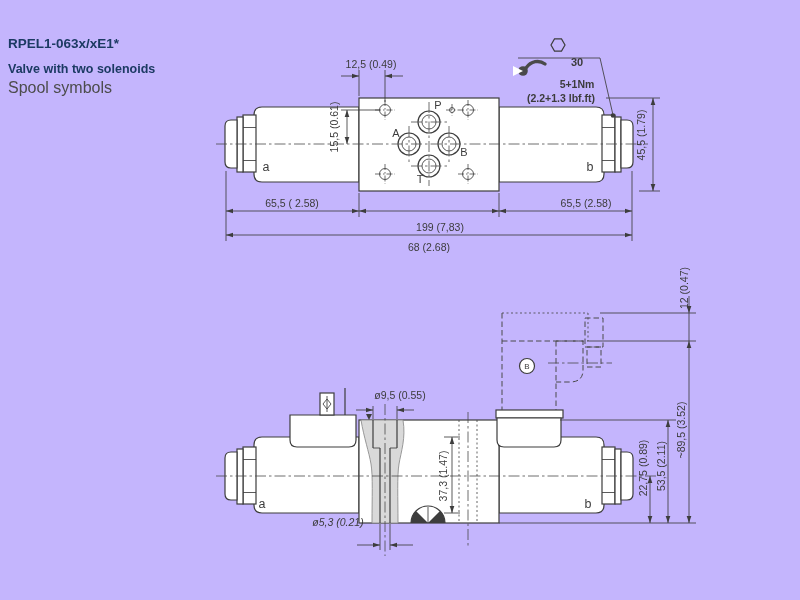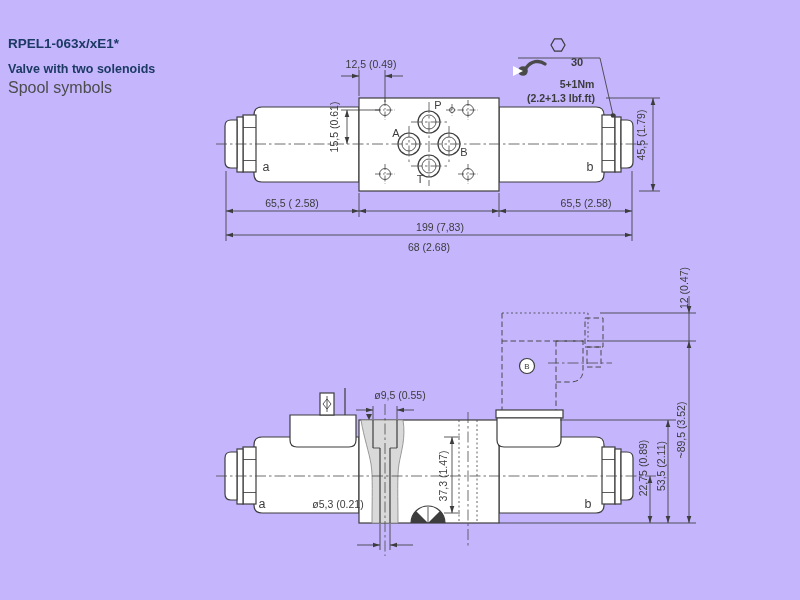--- a/index.html
+++ b/index.html
@@ -284,20 +284,20 @@
 <span class="t c" style="left:292px;top:203px;">65,5 ( 2.58)</span>
 <span class="t c" style="left:429px;top:202px;margin-top:45px;">68 (2.68)</span>
 <span class="t c" style="left:566px;top:203px;margin-left:20px;">65,5 (2.58)</span>
 <span class="t c" style="left:440px;top:227px;">199 (7,83)</span>
 
 <span class="t c ab" style="left:262px;top:504px;">a</span>
 <span class="t c ab" style="left:588px;top:504px;">b</span>
 <span class="t c circB" style="left:527px;top:366px;">B</span>
 
 <span class="t c" style="left:400px;top:395px;">ø9,5 (0.55)</span>
-<span class="t c" style="left:338px;top:504px;">ø5,3 (0.21)</span>
+<span class="t c" style="left:338px;top:522px;font-style:italic;">ø5,3 (0.21)</span>
 <span class="t rot" style="position:absolute;left:443px;top:476px;">37,3 (1.47)</span>
 <span class="t rot" style="position:absolute;left:643px;top:468px;">22,75 (0.89)</span>
 <span class="t rot" style="position:absolute;left:661px;top:466px;">53,5 (2.11)</span>
 <span class="t rot" style="position:absolute;left:681px;top:430px;">~89,5 (3.52)</span>
 <span class="t rot" style="position:absolute;left:684px;top:288px;">12 (0.47)</span>
 
 </div>
 
 </body></html>

